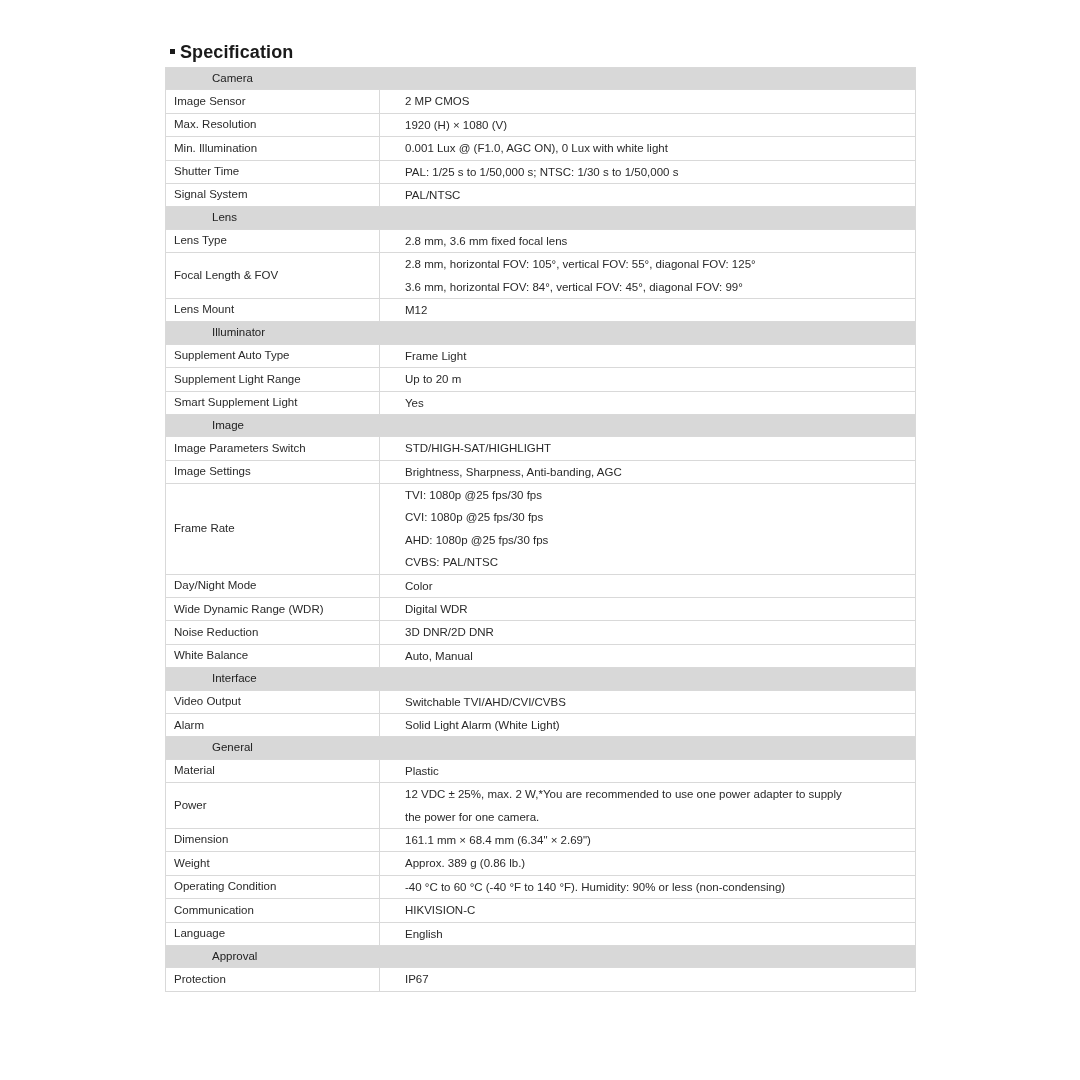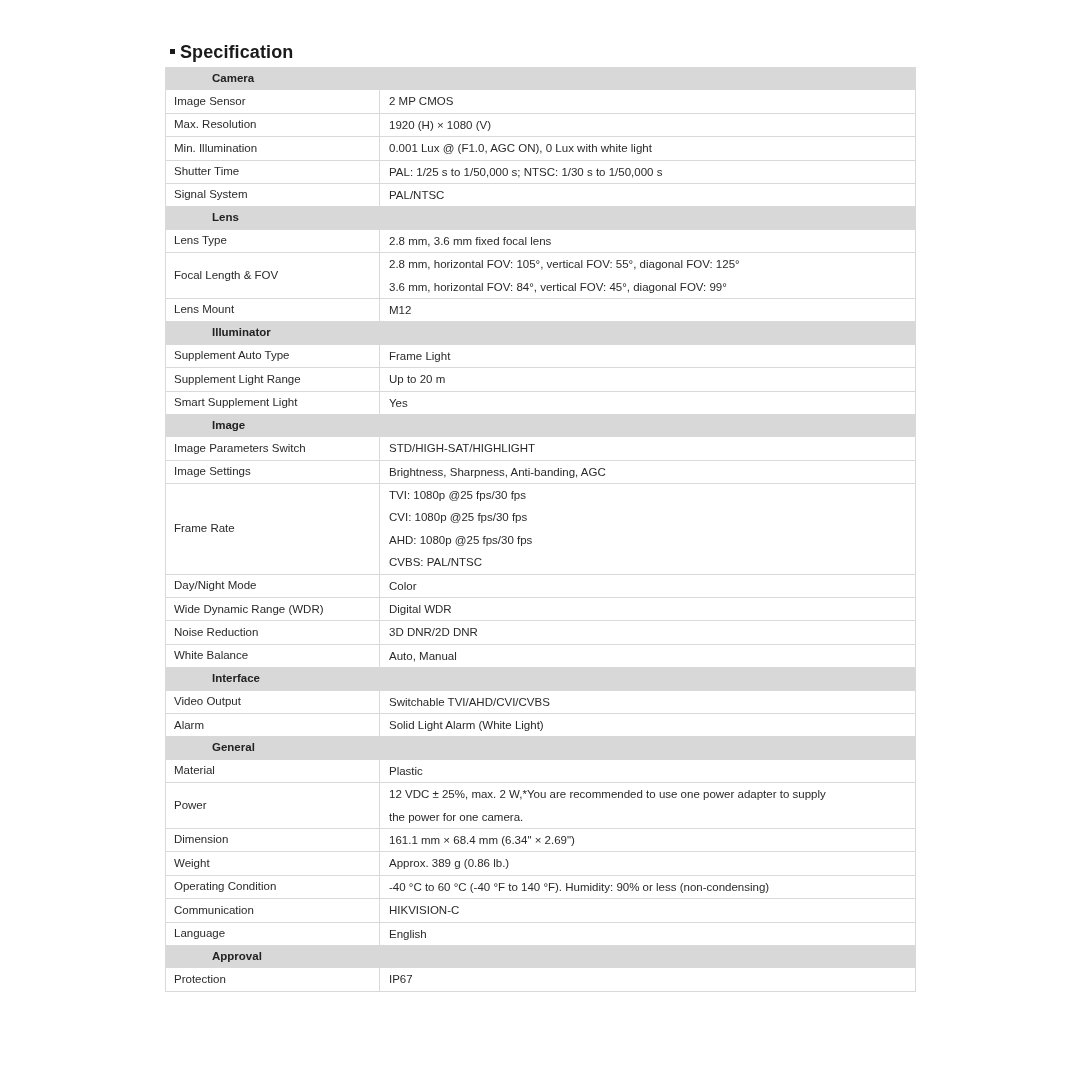--- a/index.html
+++ b/index.html
@@ -8,23 +8,23 @@
   .title { position: absolute; left: 170px; top: 42px; font-size: 18px; font-weight: bold; color: #1a1a1a;
            letter-spacing: 0.1px; }
   .title .bullet { display: inline-block; width: 5px; height: 5px; background: #1a1a1a;
                    margin-right: 5px; vertical-align: middle; position: relative; top: -2px; }
   table.spec { position: absolute; left: 165px; top: 67px; width: 750px; border-collapse: collapse;
                table-layout: fixed; font-size: 11.5px; }
   table.spec col.c1 { width: 214px; }
   table.spec col.c2 { width: 536px; }
   table.spec td { border: 1px solid #d9d9d9; padding: 0 0 0 8px; height: 21.4px; line-height: 21.4px;
                   vertical-align: middle; color: #2a2a2a; white-space: nowrap; overflow: hidden; }
-  table.spec tr.section td { background: #d8d8d8; font-weight: bold; color: #222; padding-left: 46px; }
+  table.spec tr.section td { background: #d8d8d8; font-weight: normal; color: #222; padding-left: 46px; }
   table.spec td.val { padding-left: 9px; }
-  table.spec td .line { display: block; height: 22.4px; line-height: 22.4px; }
+  table.spec td .line { display: block; height: 22.4px; line-height: 22.4px; margin-left: 16px; }
 </style>
 </head>
 <body>
 
 <div class="title">
   <span class="bullet"></span><span>Specification</span>
 </div>
 
 <table class="spec">
   <colgroup>

